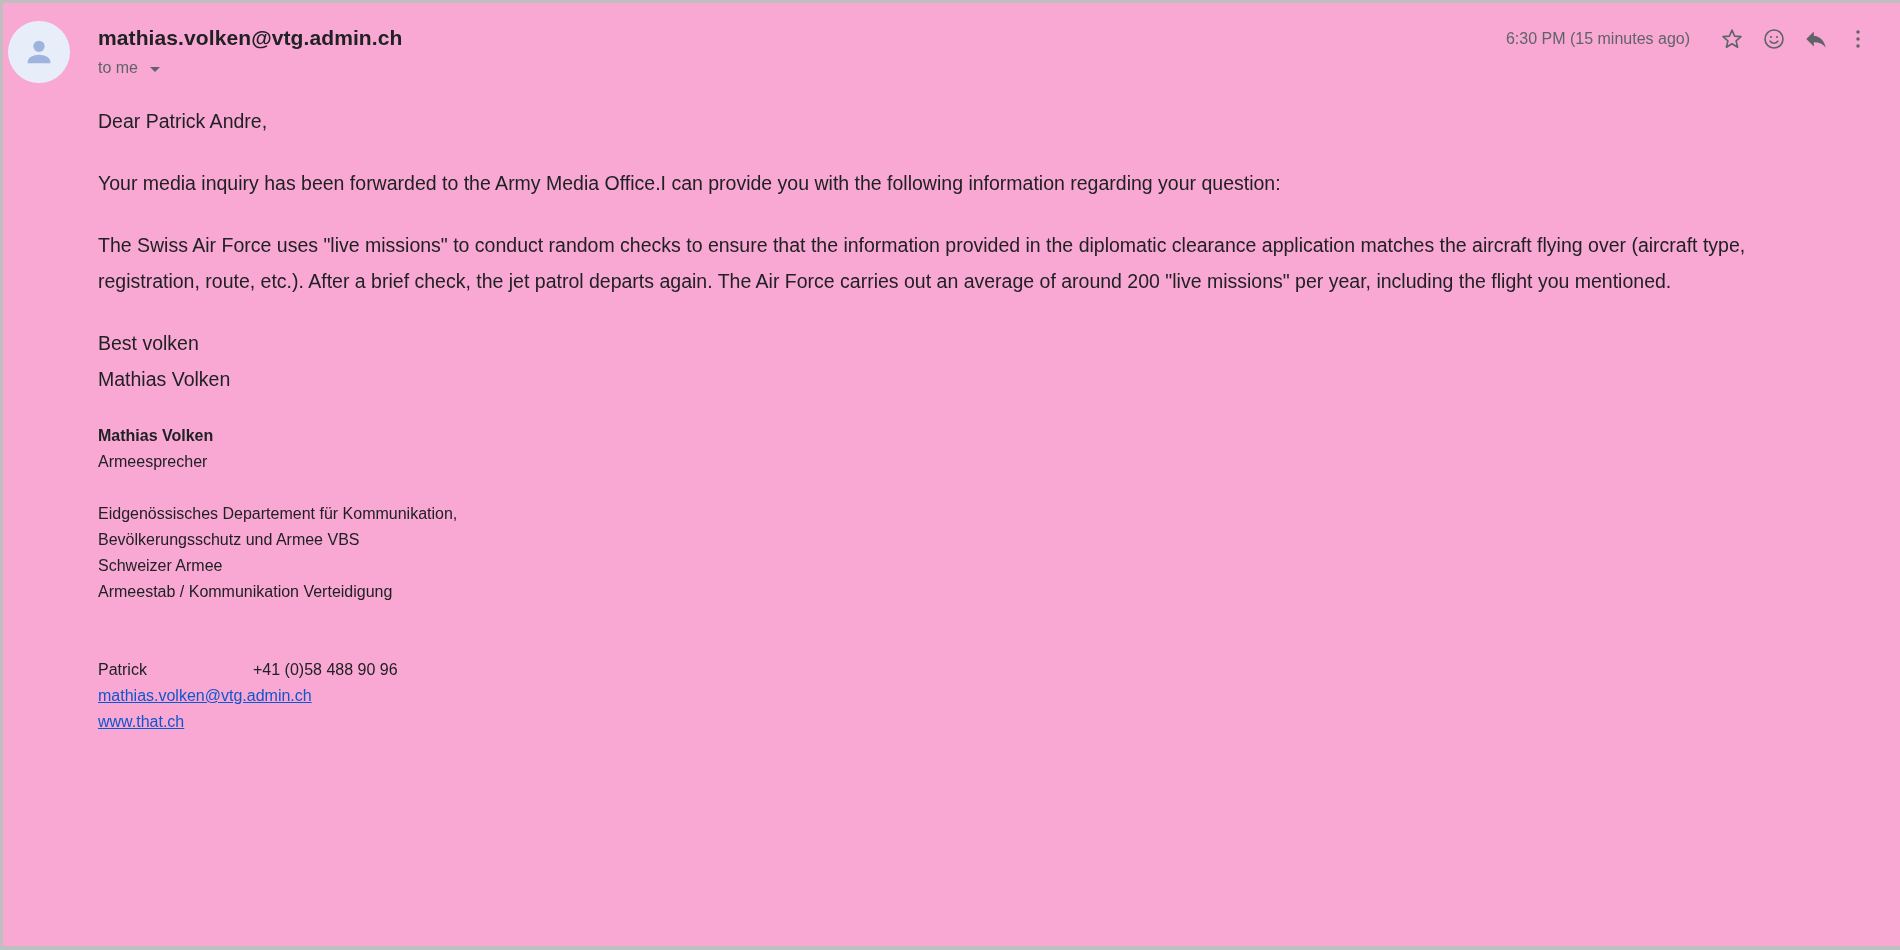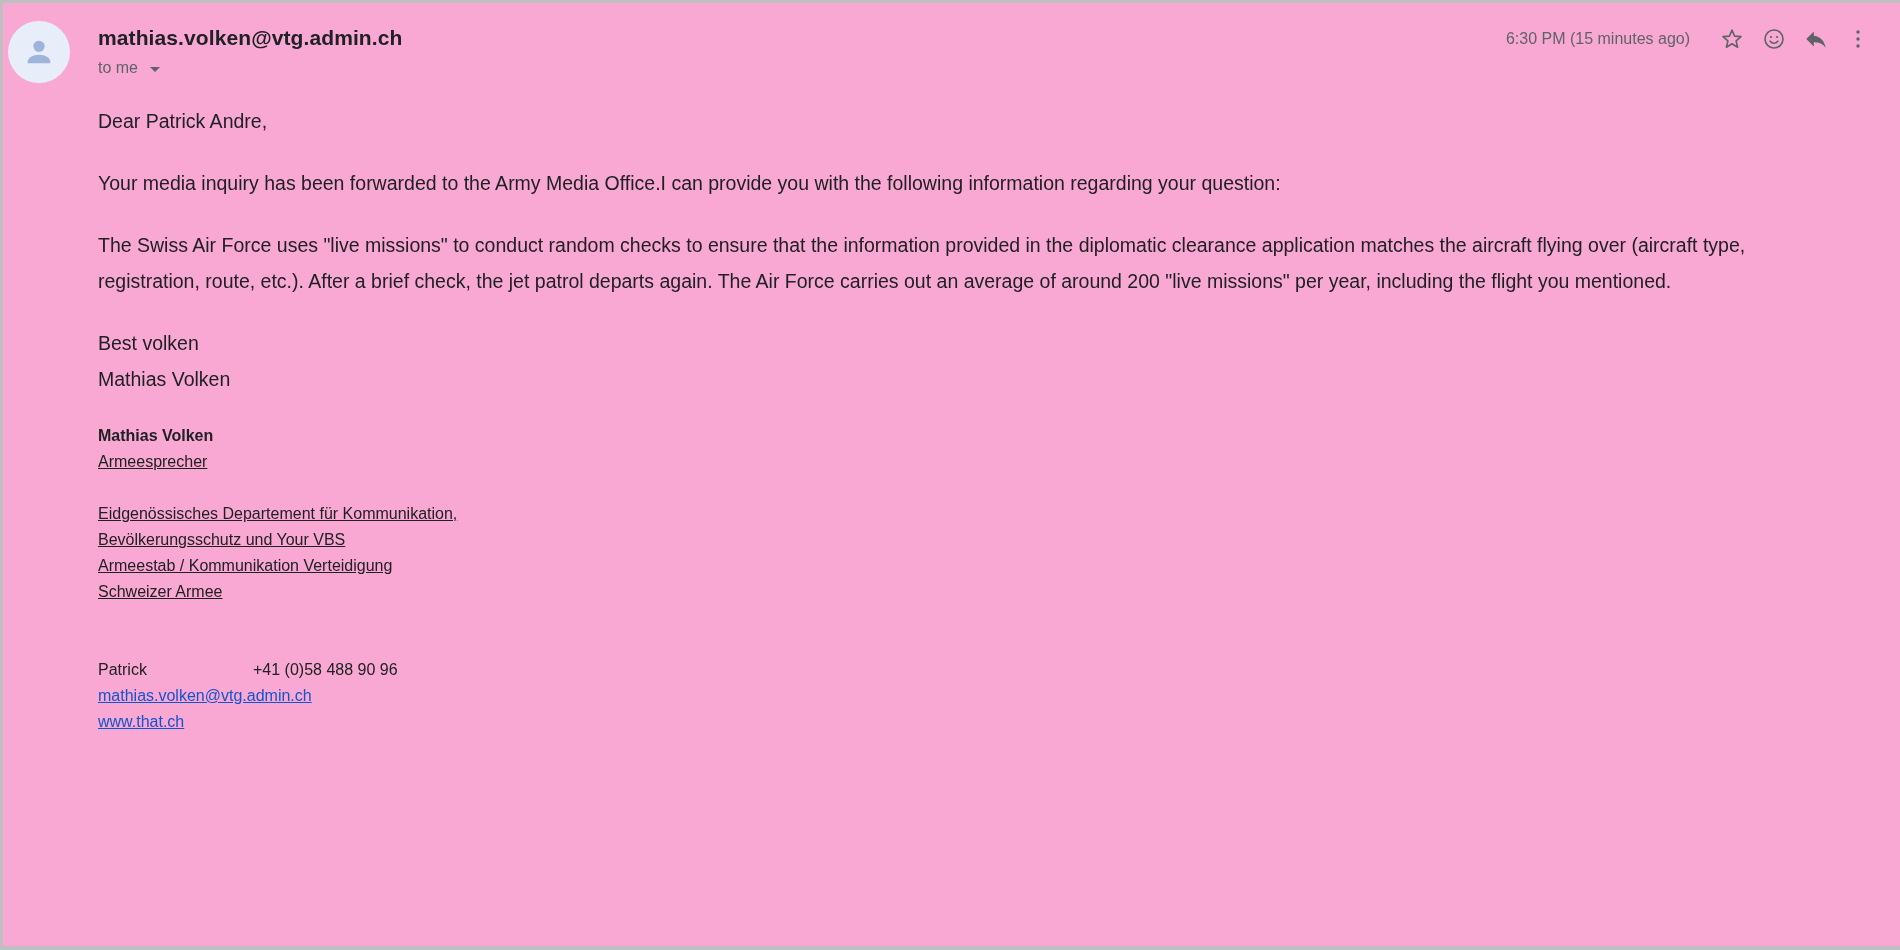--- a/index.html
+++ b/index.html
@@ -148,21 +148,20 @@
     font-weight: bold;
     color: #202124;
     line-height: 26px;
     margin: 0;
   }
   .sig-line {
     font-size: 16px;
     color: #202124;
     line-height: 26px;
     margin: 0;
-    text-decoration: underline;
   }
   .sig-gap { height: 26px; }
 
   .phone-row {
     display: flex;
     font-size: 16px;
     line-height: 26px;
     color: #202124;
   }
   .phone-label { width: 155px; }
@@ -255,23 +254,23 @@
         <p class="para">Mathias Volken</p>
       </div>
 
       <div class="signature">
         <p class="sig-name">Mathias Volken</p>
         <p class="sig-line">Armeesprecher</p>
 
         <div class="sig-gap"></div>
 
         <p class="sig-line">Eidgenössisches Departement für Kommunikation,</p>
-        <p class="sig-line">Bevölkerungsschutz und Your VBS</p>
+        <p class="sig-line">Bevölkerungsschutz und Armee VBS</p>
+        <p class="sig-line">Schweizer Armee</p>
         <p class="sig-line">Armeestab / Kommunikation Verteidigung</p>
-        <p class="sig-line">Schweizer Armee</p>
 
         <div class="sig-gap"></div>
 
 
         <div class="sig-gap"></div>
 
         <div class="phone-row">
           <span class="phone-label">Patrick</span>
           <span>+41 (0)58 488 90 96</span>
         </div>

